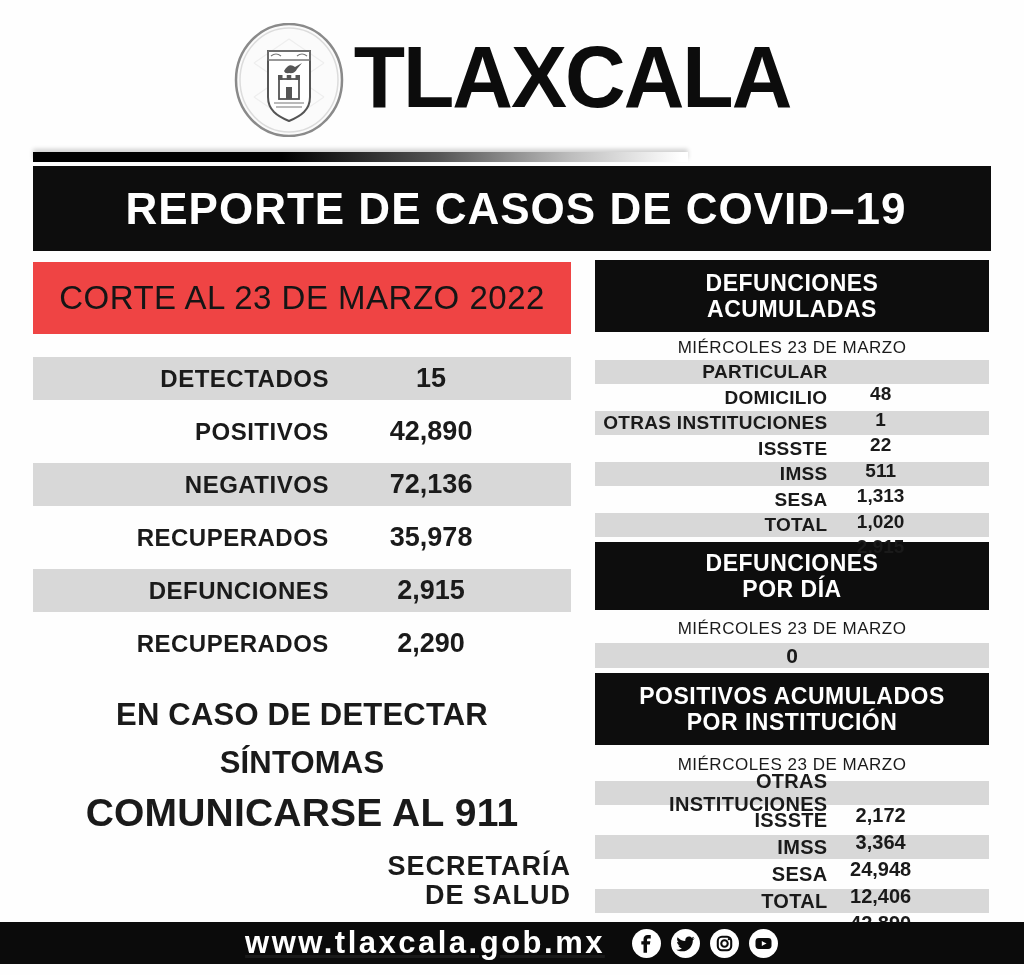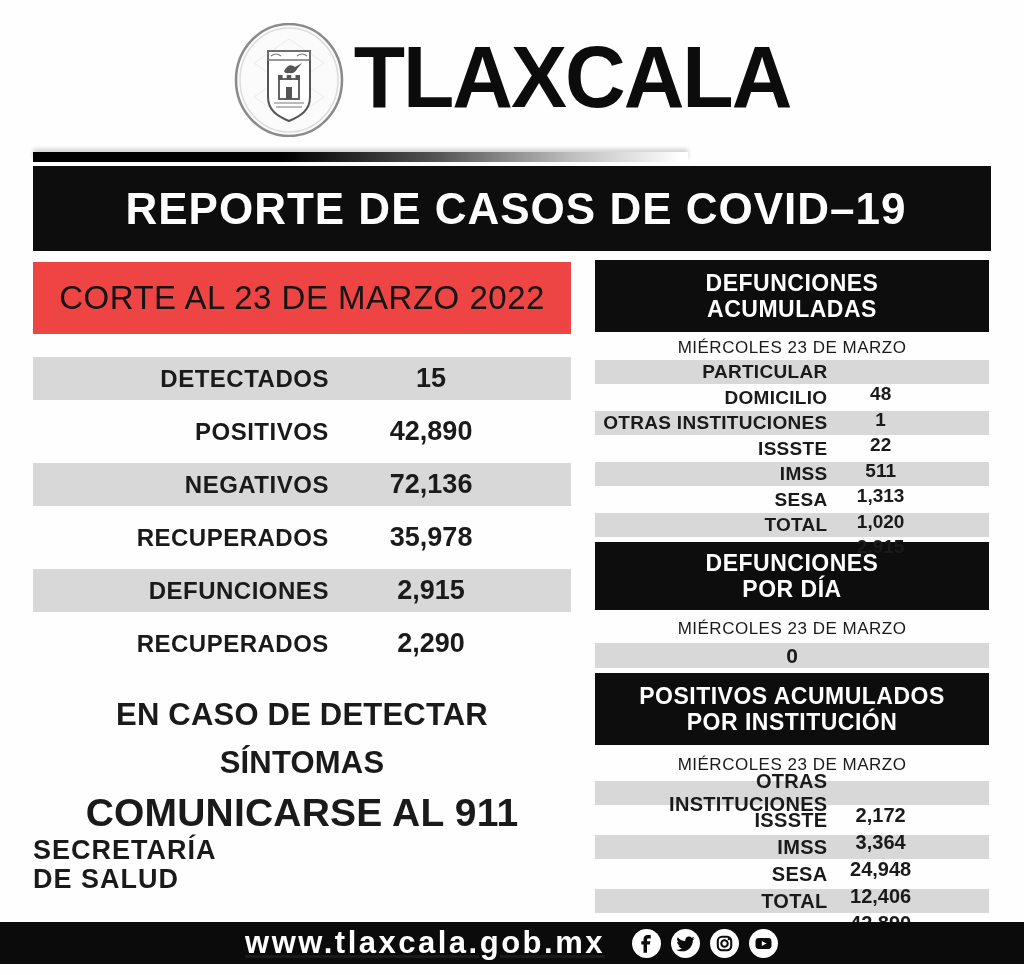--- a/index.html
+++ b/index.html
@@ -46,21 +46,21 @@
     font-size:33px; font-weight:400; letter-spacing:0.5px; color:#151515;
   }
   .lrows { margin-top:23px; }
   .lrow { display:flex; align-items:center; height:43px; margin-bottom:10px; }
   .lrow:nth-child(odd) { background:#d8d8d8; }
   .lrow .lbl { width:55%; text-align:right; font-size:24px; font-weight:700; letter-spacing:0.5px; }
   .lrow .val { width:38%; text-align:center; font-size:27px; font-weight:700; }
 
   .notice1 { margin-top:26px; text-align:center; font-size:31px; font-weight:800; line-height:48px; letter-spacing:0.2px; }
   .notice2 { margin-top:3px;  text-align:center; font-size:39px; font-weight:800; line-height:46px; letter-spacing:0.2px; }
-  .agency  { text-align:left; font-size:27px; font-weight:800; line-height:29px; letter-spacing:1px; }
+  .agency  { margin-top:16px; text-align:right; font-size:27px; font-weight:800; line-height:29px; letter-spacing:1px; }
 
   .sources {
     position:absolute; left:25px; top:859px; width:560px;
     font-size:16.5px; font-weight:400; color:#222; line-height:28px; white-space:pre-wrap;
   }
 
   
   .right-col { position:absolute; left:595px; top:260px; width:394px; }
   .blackbox {
     background:#0d0d0d; color:#fff; text-align:center;

